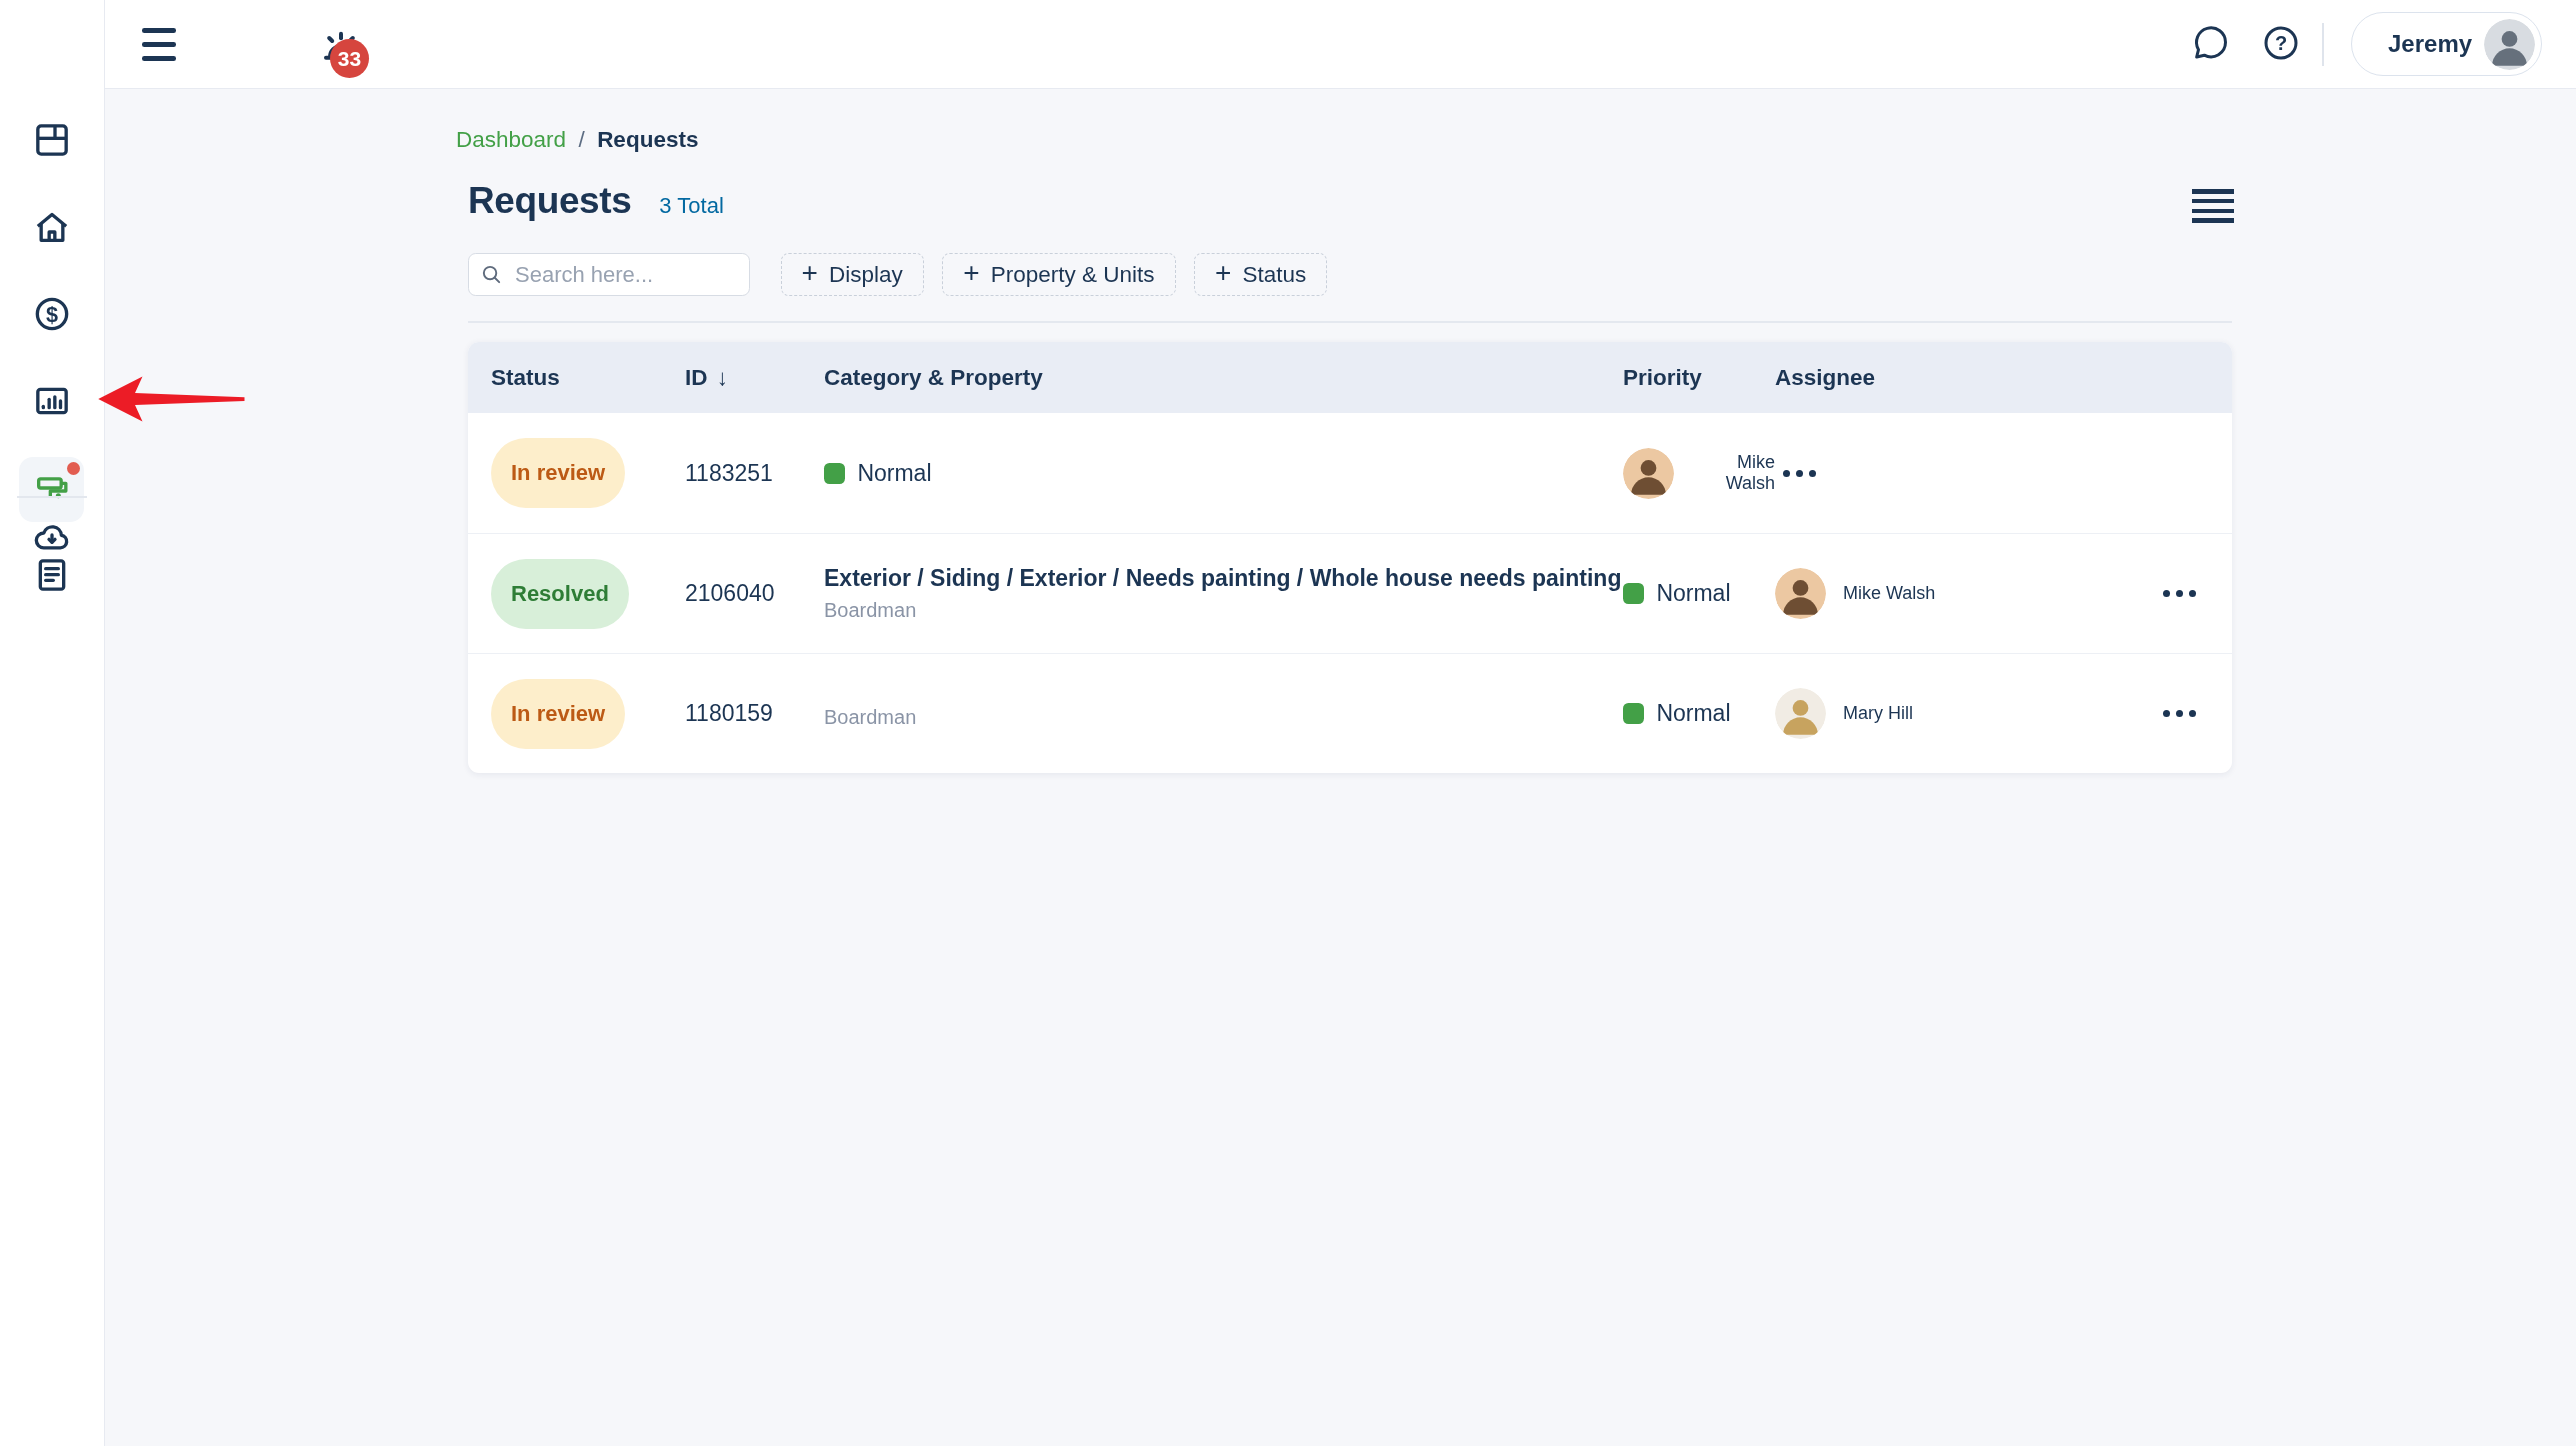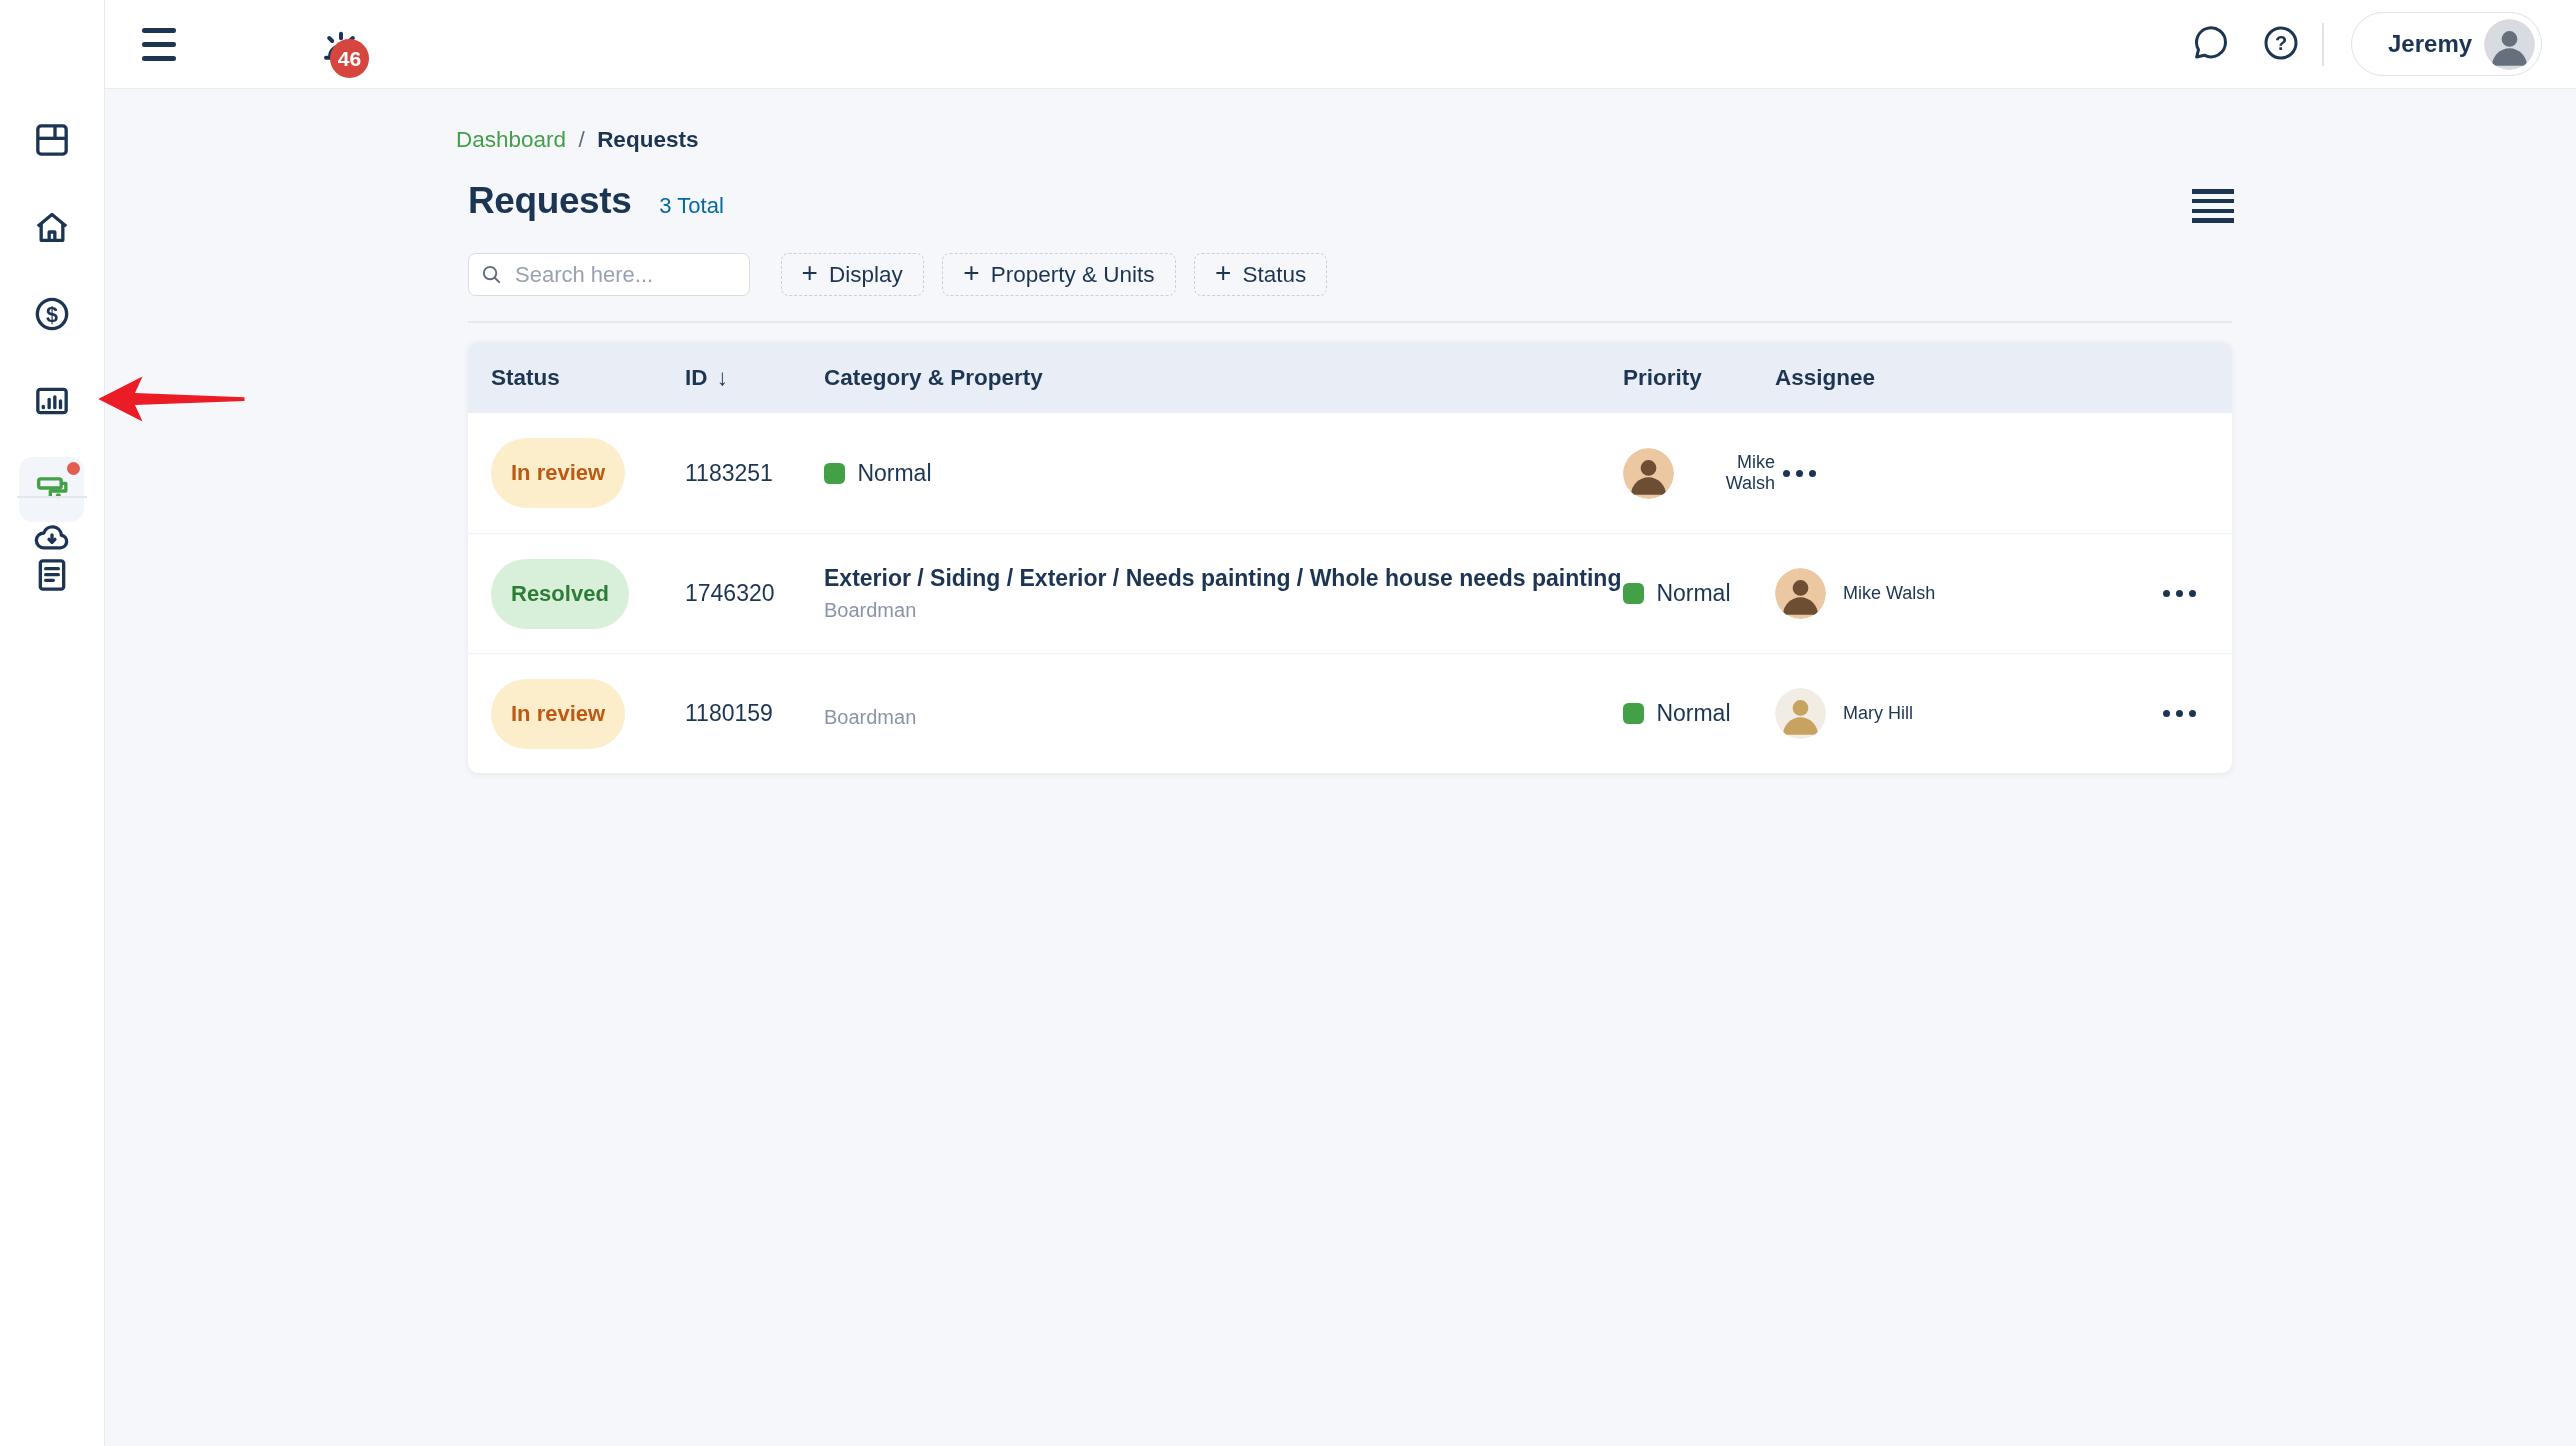--- a/index.html
+++ b/index.html
@@ -181,21 +181,21 @@
     <span>
       <svg viewBox="0 0 24 24" fill="none" stroke="currentColor" stroke-width="2" stroke-linecap="round">
         <path d="M6.5 18a5.5 5.5 0 0 1 11 0"></path>
         <line x1="4.5" y1="18.4" x2="19.5" y2="18.4"></line>
         <path d="M9 16.6a3.4 3.4 0 0 1 2.2-3.4"></path>
         <line x1="12" y1="8.6" x2="12" y2="6.4"></line>
         <line x1="7.6" y1="10" x2="6.1" y2="8.5"></line>
         <line x1="16.4" y1="10" x2="17.9" y2="8.5"></line>
       </svg>
     </span>
-    <span class="notif-badge">46</span>
+    <span class="notif-badge">33</span>
   </button>
 
   <button class="tb-icon tb-chat">
     <span>
       <svg viewBox="0 0 24 24" fill="none" stroke="currentColor" stroke-width="1.8" stroke-linejoin="round">
         <path d="M20.7 11.6a8.7 8.7 0 1 0-16.2 4.4L3.4 20.4l4.6-1.1a8.7 8.7 0 0 0 12.7-7.7z"></path>
       </svg>
     </span>
   </button>
   <button class="tb-icon tb-help">
@@ -295,21 +295,21 @@
         <div>
           <button class="dots">
             <i></i>
             <i></i>
             <i></i>
           </button>
         </div>
       </div>
       <div class="grid trow">
         <div><span class="badge badge-success">Resolved</span></div>
-        <div class="cell-id">1746320</div>
+        <div class="cell-id">2106040</div>
         <div>
           <div class="cat-line">
             <span class="cat-text">Exterior / Siding / Exterior / Needs painting / Whole house needs painting</span>
           </div>
           <div class="loc">Boardman</div>
         </div>
         <div class="cell-pri">
           <span class="pri-sq"></span>
           <span>Normal</span>
         </div>

